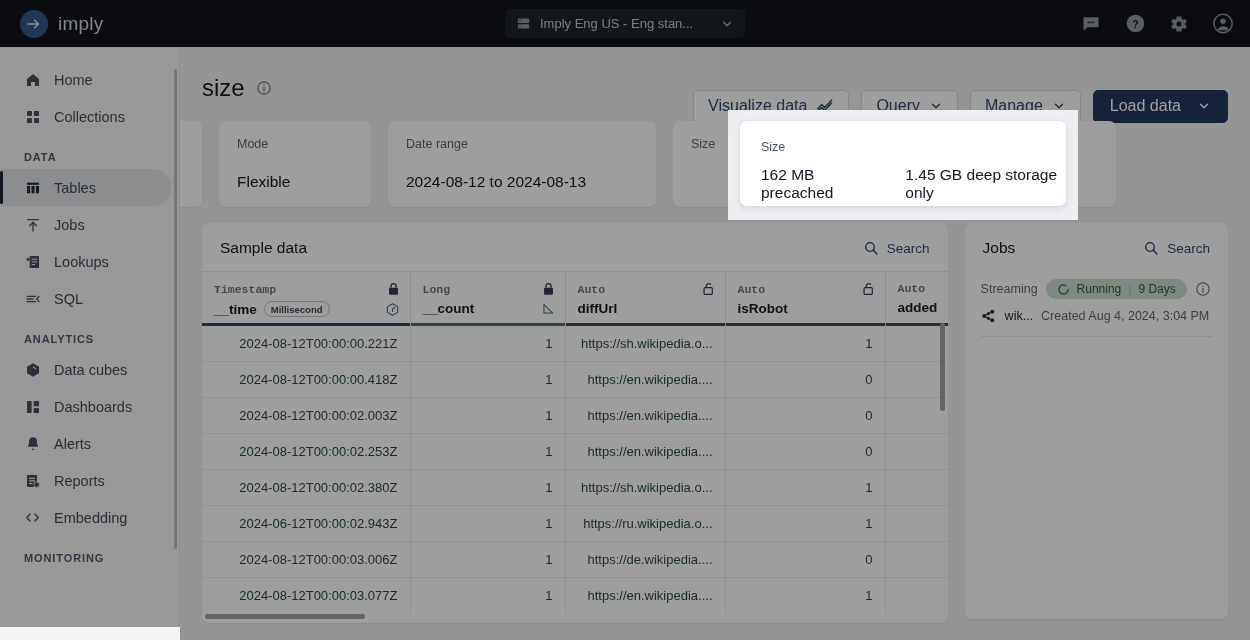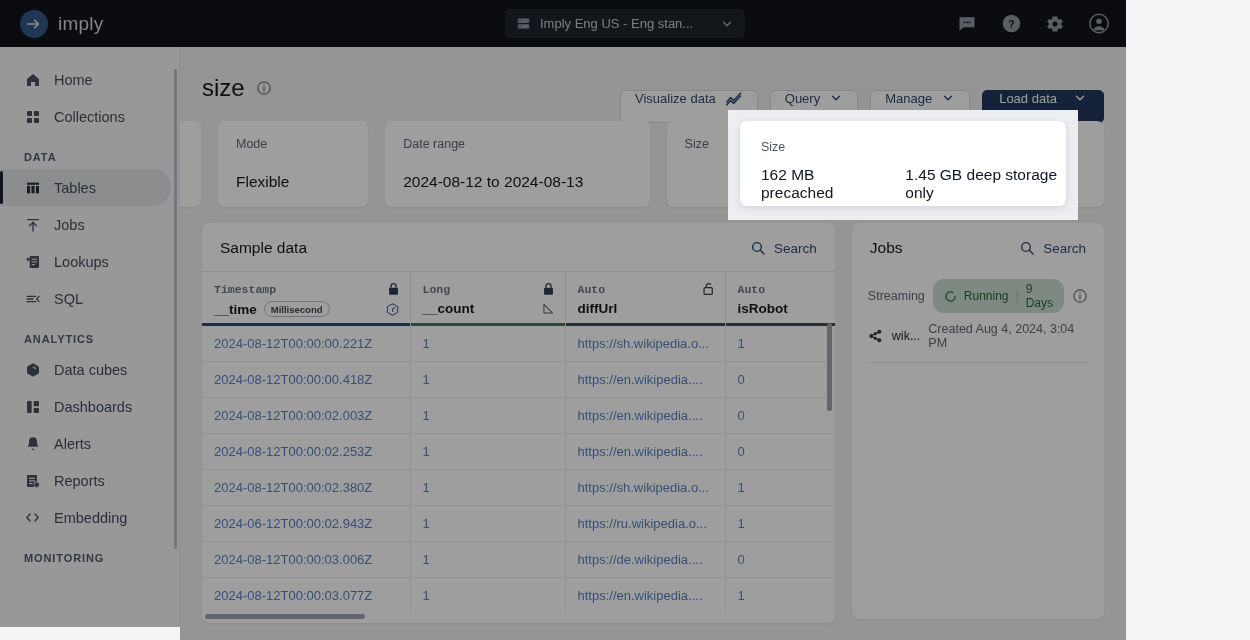--- a/index.html
+++ b/index.html
@@ -2,21 +2,21 @@
 <html><head>
 <meta charset="utf-8">
 <style>
   * { box-sizing: border-box; margin: 0; padding: 0; }
   html, body {
     width: 1250px; height: 640px;
     overflow: hidden;
     font-family: "Liberation Sans", sans-serif;
     background: #f4f5f7;
   }
-  #root { position: relative; width: 1126px; height: 640px; }
+  #root { position: relative; width: 1250px; height: 640px; }
 
   
   #app { position: absolute; inset: 0; filter: brightness(0.62) saturate(0.55); }
 
   
   .navbar {
     position: absolute; top: 0; left: 0; right: 0; height: 47px;
     background: #0d1320; display: flex; align-items: center;
   }
   .brand { display: flex; align-items: center; gap: 10px; padding-left: 20px; width: 180px; }
@@ -68,21 +68,21 @@
     position: absolute; top: 47px; left: 180px; right: 0; bottom: 0;
     background: #f0f1f4; overflow: hidden;
   }
 
   .page-head { display: flex; align-items: center; padding: 20px 22px 0 22px; height: 62px; }
   .page-title { font-size: 24px; color: #11161f; }
   .title-info { margin-left: 11px; color: #6d7787; display: flex; }
   .head-actions { margin-left: auto; display: flex; gap: 12px; align-items: center; }
   .btn {
     height: 33px; border: 1px solid #d4d8e0; background: #fff; border-radius: 5px;
-    color: #1c4a8f; font-size: 13px; display: flex; gap: 9px;
+    color: #1c4a8f; font-size: 16px; display: flex; align-items: center; gap: 9px;
     padding: 0 14px; cursor: pointer; margin-top: 36px;
   }
   .btn.primary { background: #12387c; border-color: #12387c; color: #fff; padding: 0 16px; gap: 16px; }
 
   
   .stats { display: flex; gap: 17px; padding: 12px 22px 0 22px; }
   .stat-card {
     background: #fff; border-radius: 7px; height: 86px; padding: 16px 18px;
     display: flex; flex-direction: column; justify-content: space-between;
     box-shadow: 0 1px 2px rgba(20,30,50,.08);
@@ -117,23 +117,23 @@
   .th-top .lockspace { margin-left: auto; display: flex; }
   .th-bot { display: flex; align-items: center; margin-top: 5px; font-size: 13.5px; color: #131922; }
   .th-bot .typeicon { margin-left: auto; display: flex; }
   .chip {
     margin-left: 7px; font-size: 9.5px; border: 1px solid #b9c0cd; border-radius: 9px;
     padding: 1.5px 6px; color: #3d4759;
   }
   .th-underline { position: absolute; left: 0; right: 0; bottom: -1px; height: 3px; }
 
   .tbl td {
-    font-size: 13px; color: #3b82f6; padding: 0 12px; height: 36px;
+    font-size: 13px; color: #14532d; padding: 0 12px; height: 36px;
     border-top: 1px solid #e9ebef; border-left: 1px solid #e9ebef;
-    white-space: nowrap; overflow: hidden; text-overflow: ellipsis;
+    white-space: nowrap; overflow: hidden; text-overflow: ellipsis; text-align: right;
   }
   .tbl td:first-child { border-left: none; }
 
   .tbl-vscroll { position: absolute; right: 3px; top: 100px; width: 5px; height: 88px; background: #9aa3b2; border-radius: 3px; }
   .tbl-hscroll { position: absolute; left: 3px; bottom: 4px; height: 5px; width: 160px; background: #9aa3b2; border-radius: 3px; }
 
   
   .job-row { padding: 0 16px; }
   .job-line1 { display: flex; align-items: center; gap: 8px; margin-top: 8px; }
   .job-kind { font-size: 12.5px; color: #5d6779; }

